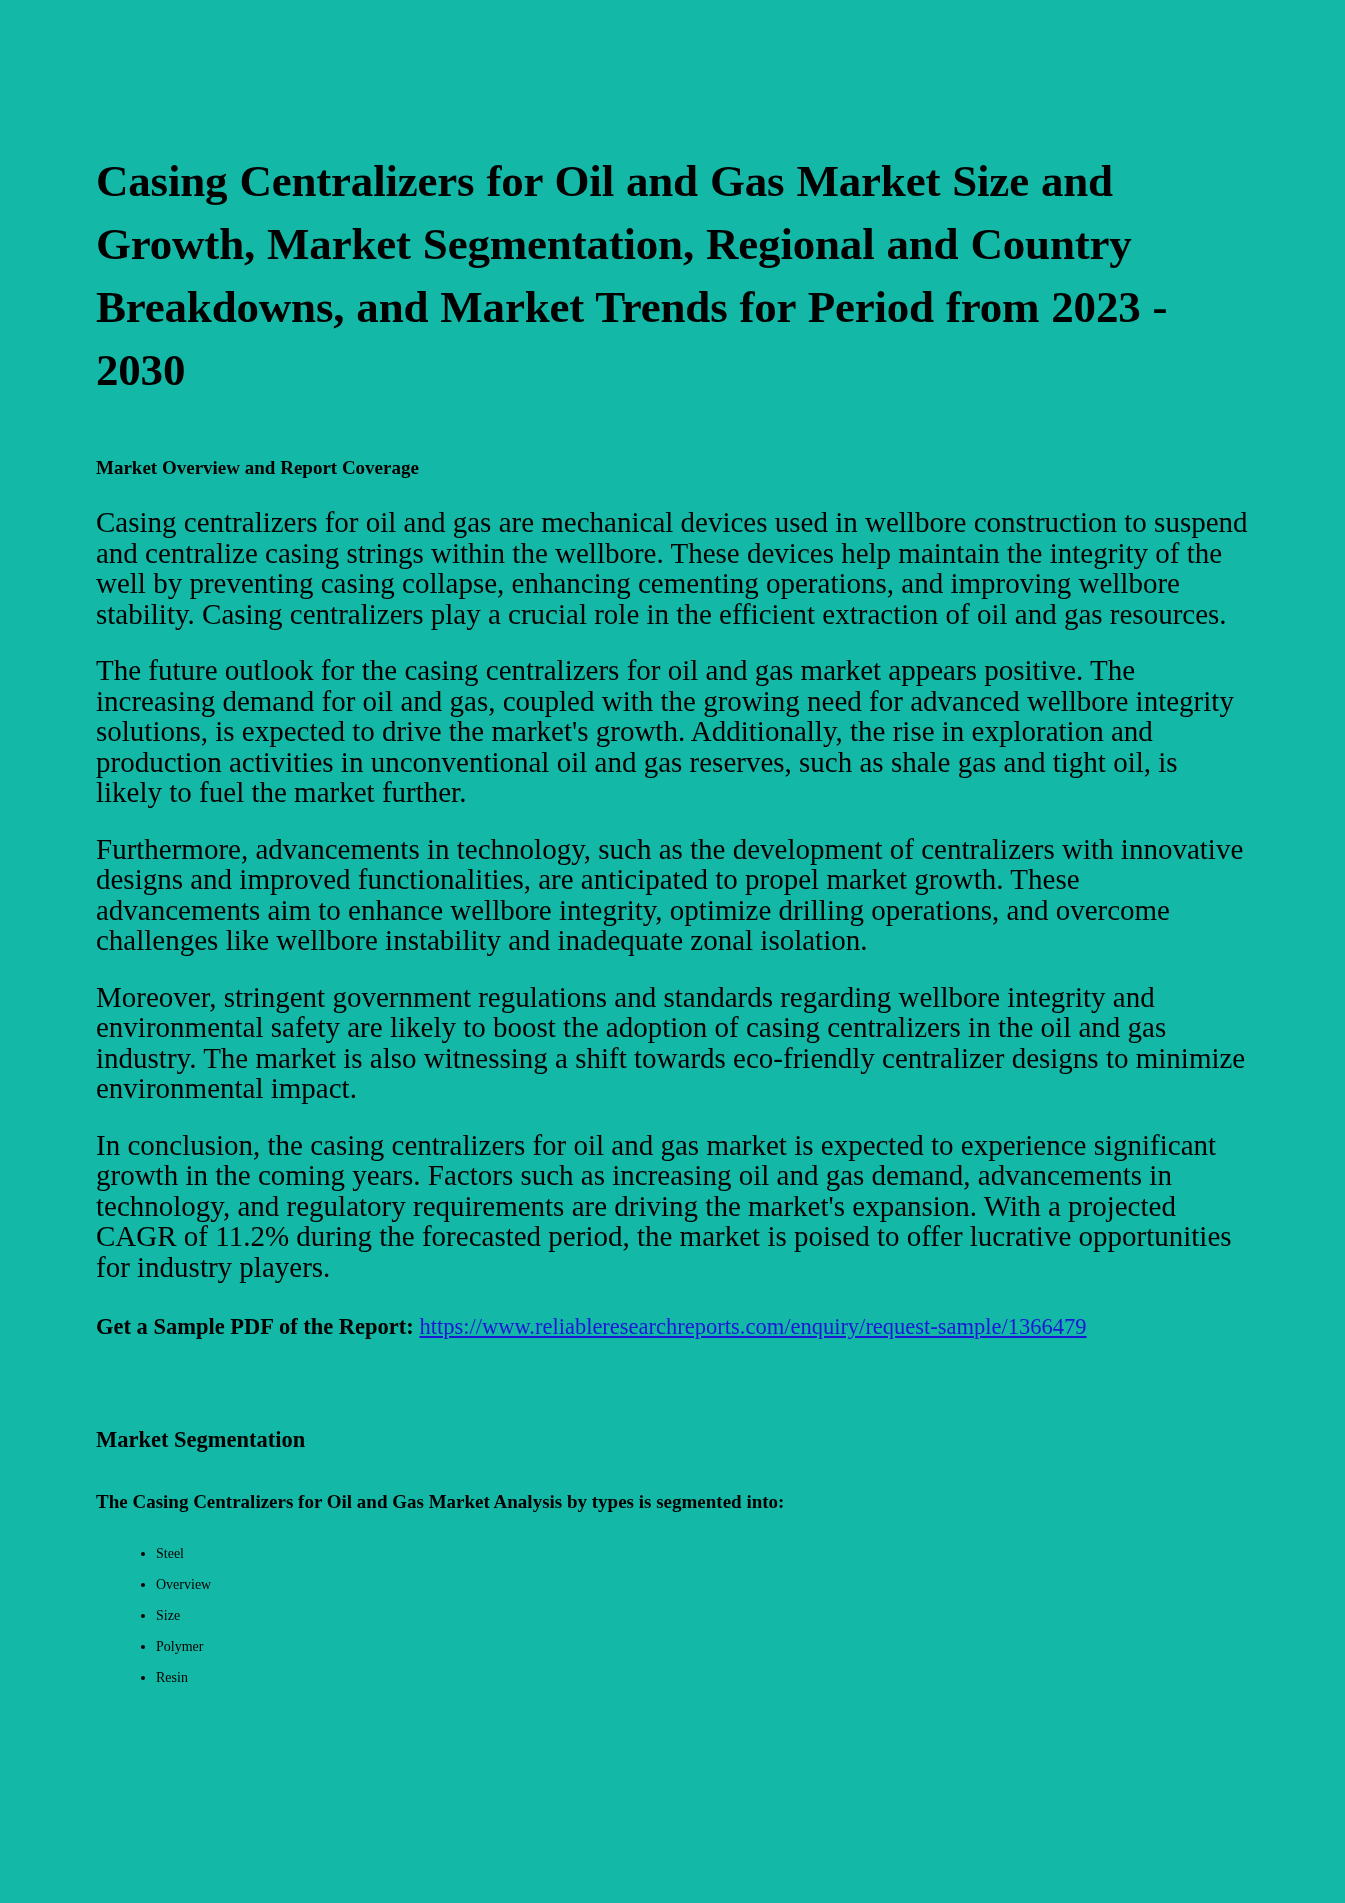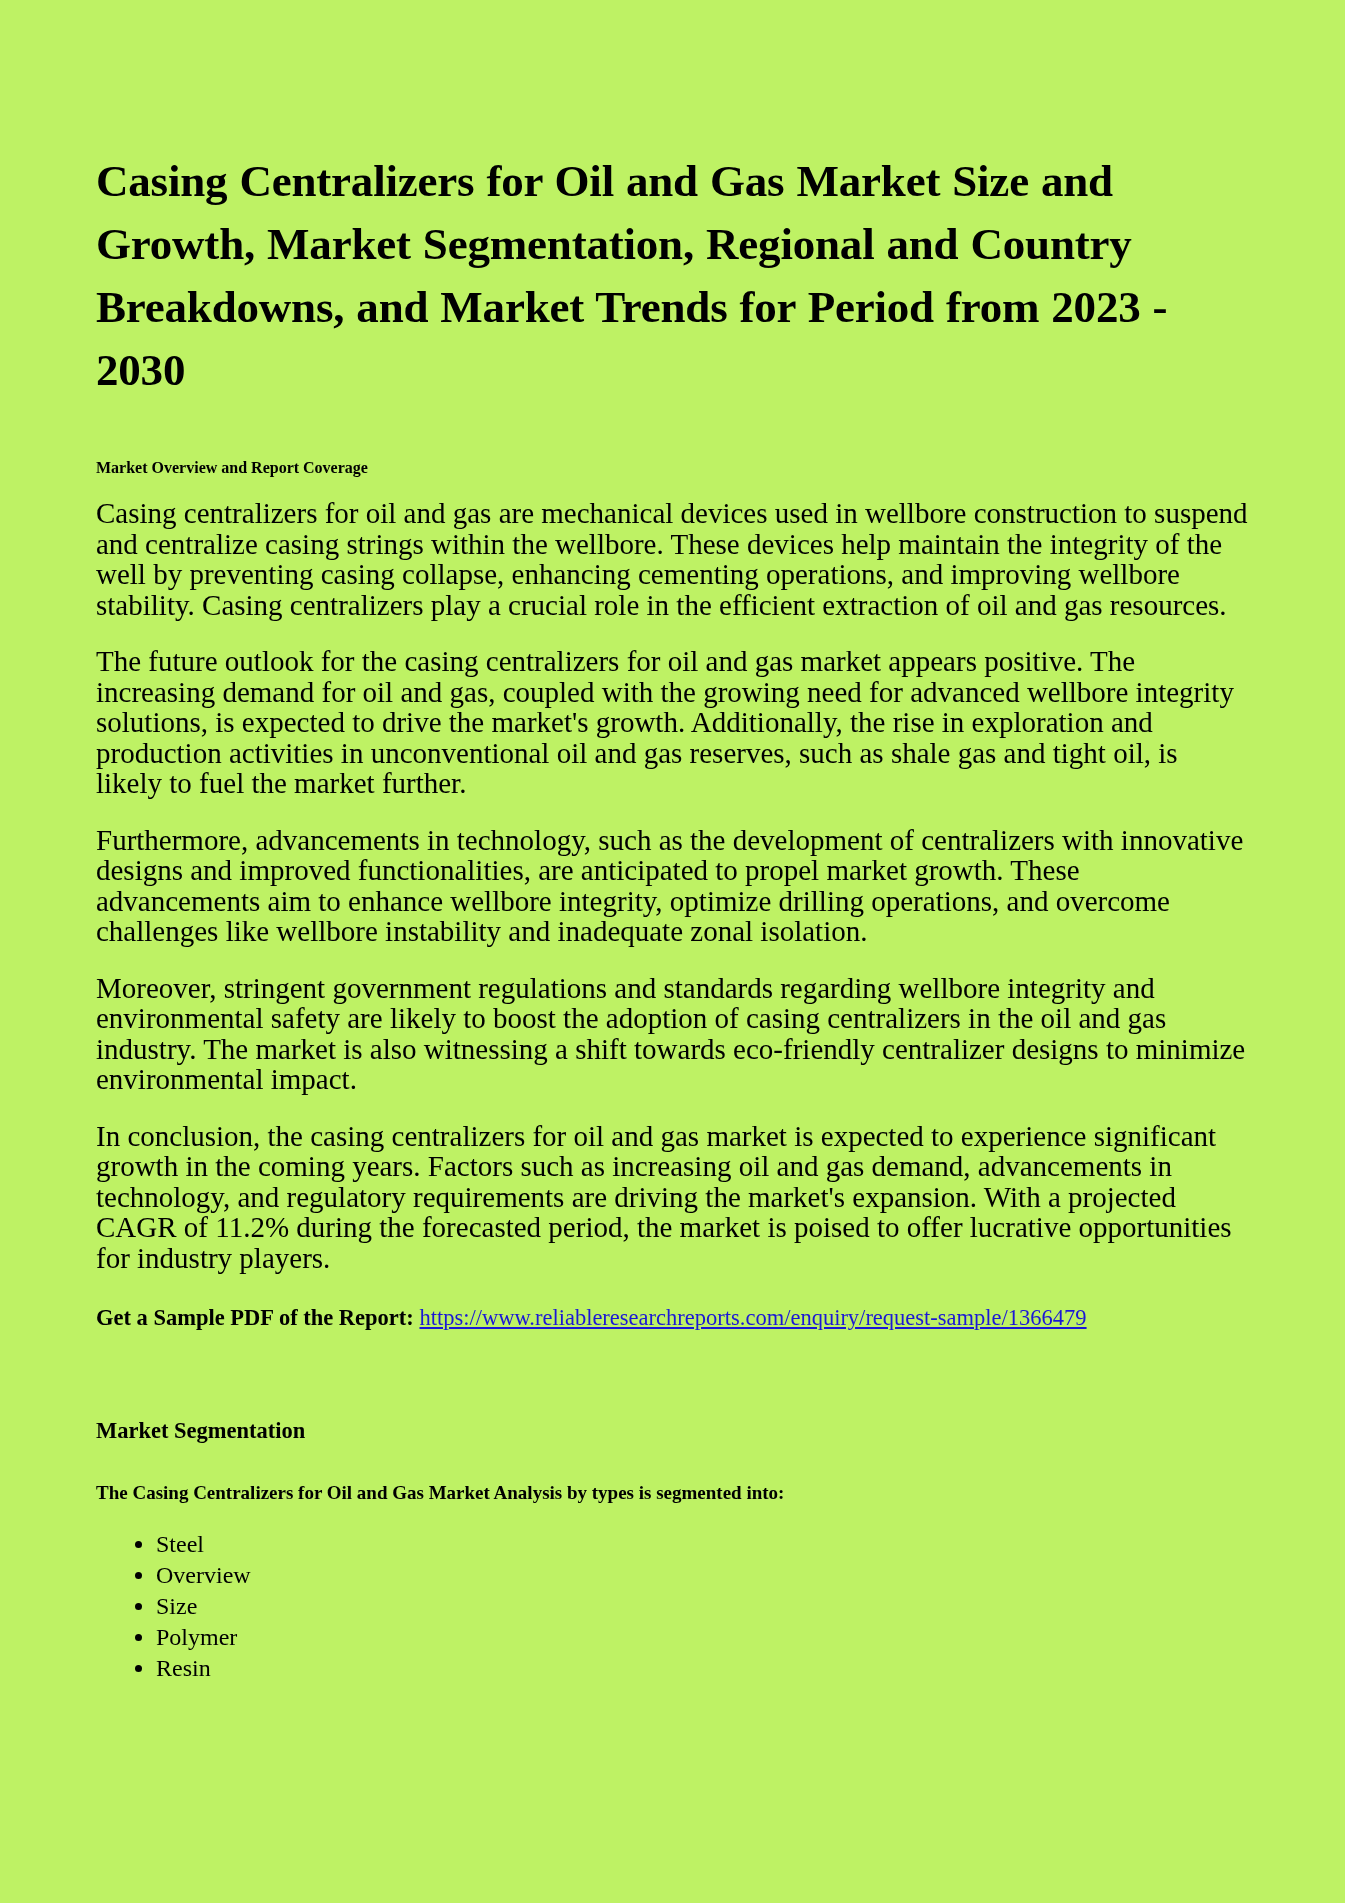--- a/index.html
+++ b/index.html
@@ -12,35 +12,35 @@
     height: 1903px;
     font-family: "Liberation Serif", "DejaVu Serif", serif;
     color: #000000;
     overflow: hidden;
   }
   .page {
     box-sizing: border-box;
     width: 1345px;
     min-height: 1903px;
     padding: 150px 95px 40px 96px;
-    background: #bef264;
+    background: #14b8a6;
   }
   .doc-title {
     font-size: 45px;
     line-height: 63px;
     font-weight: bold;
     margin: 0 0 52px 0;
     letter-spacing: -0.2px;
     word-spacing: 1px;
   }
   h2.section-heading {
-    font-size: 16px;
+    font-size: 19px;
     line-height: 28px;
     font-weight: bold;
-    margin: 0 0 16px 0;
+    margin: 0 0 25px 0;
   }
   p.body-text {
     font-size: 29px;
     line-height: 30.5px;
     margin: 0 0 26px 0;
     text-align: left;
   }
   p.body-text:last-of-type {
     margin-bottom: 0;
   }
@@ -71,21 +71,21 @@
     line-height: 28px;
     font-weight: bold;
     margin: 0 0 22px 0;
   }
   ul.seg-list {
     margin: 0;
     padding-left: 60px;
     list-style-type: disc;
   }
   ul.seg-list li {
-    font-size: 24px;
+    font-size: 14px;
     line-height: 31px;
     margin: 0;
   }
 </style>
 </head>
 <body>
 
 <div class="page">
 
   <h1 class="doc-title">Casing Centralizers for Oil and Gas Market Size and Growth, Market Segmentation, Regional and Country Breakdowns, and Market Trends for Period from 2023 - 2030</h1>

